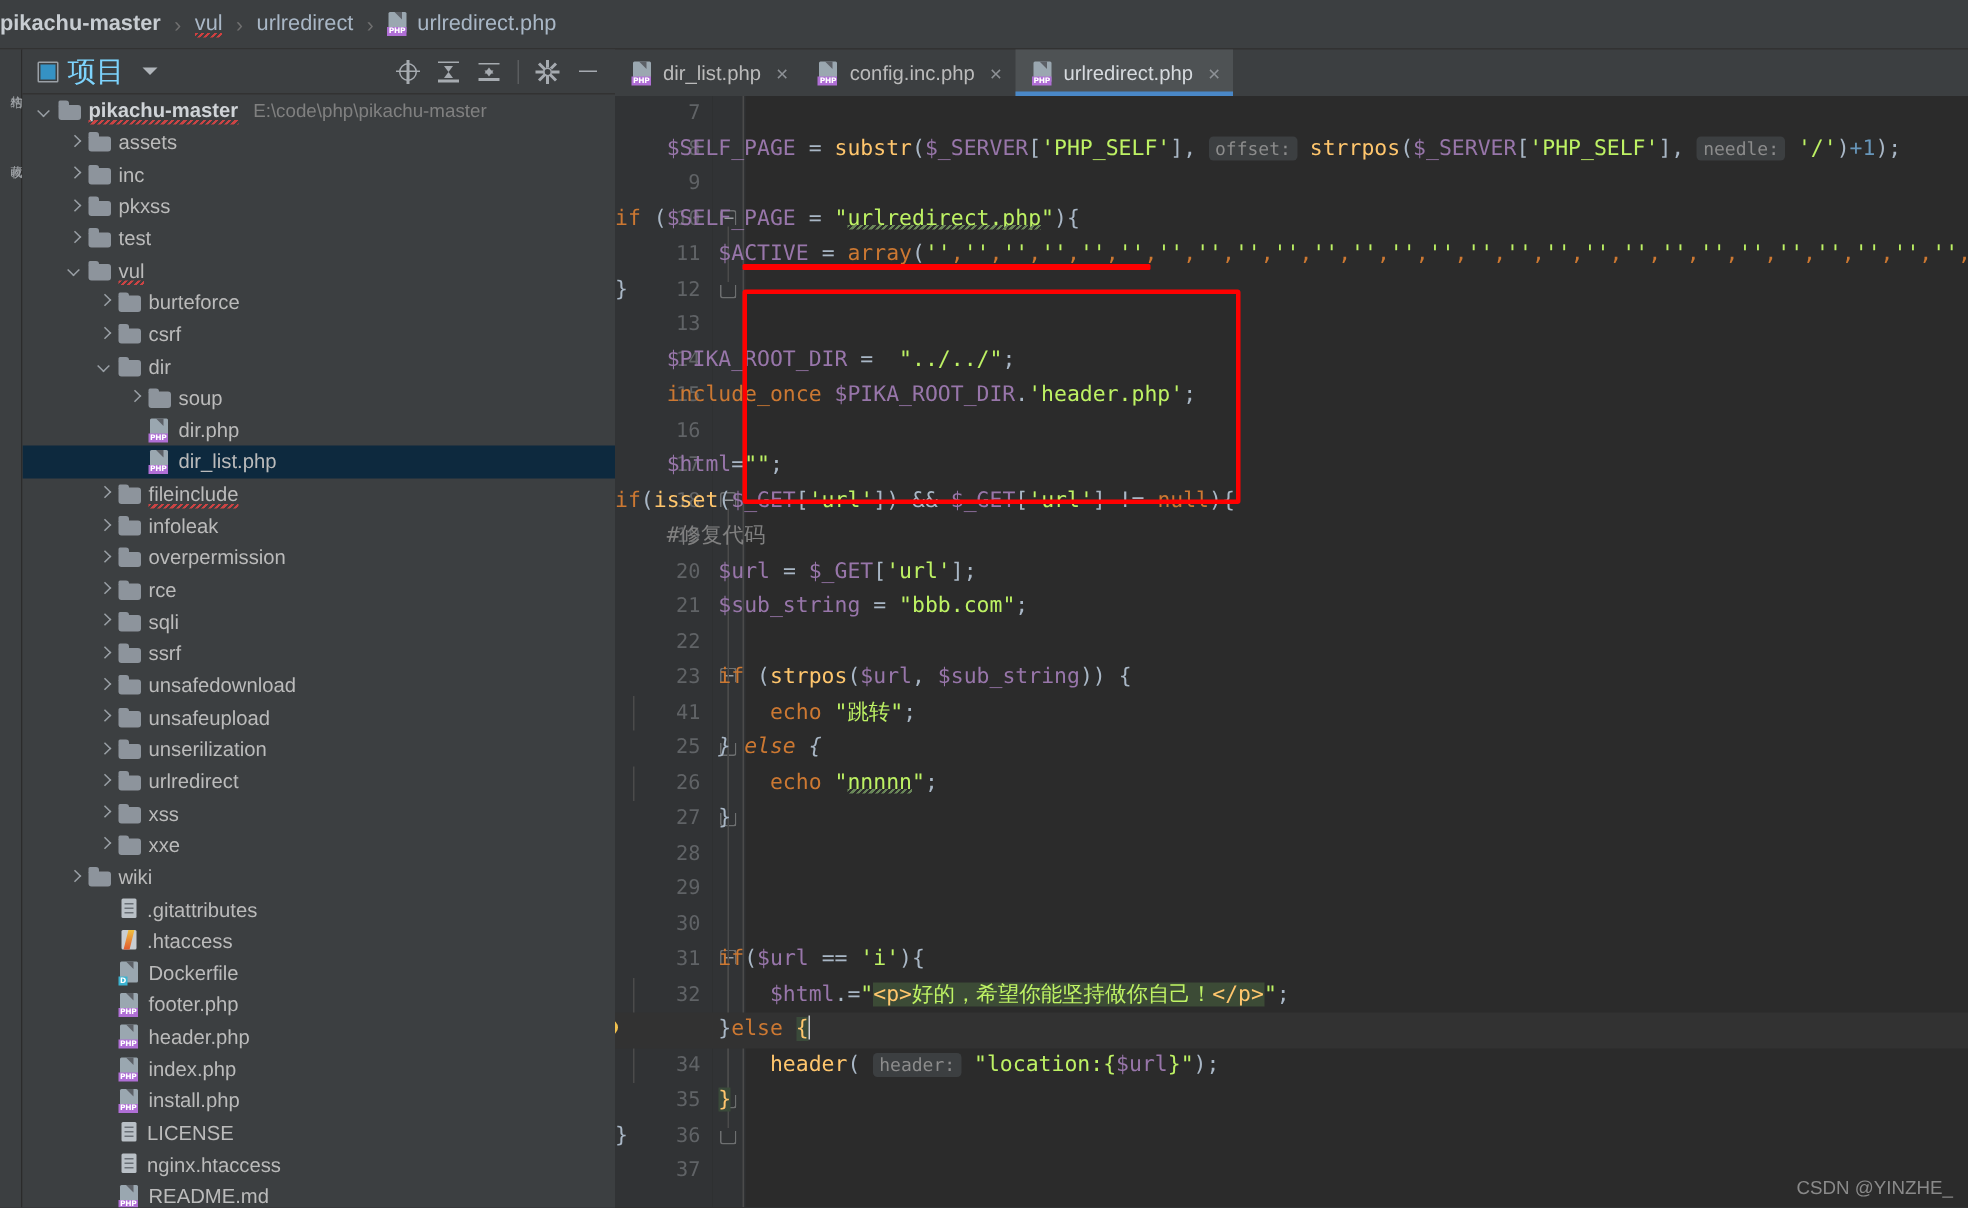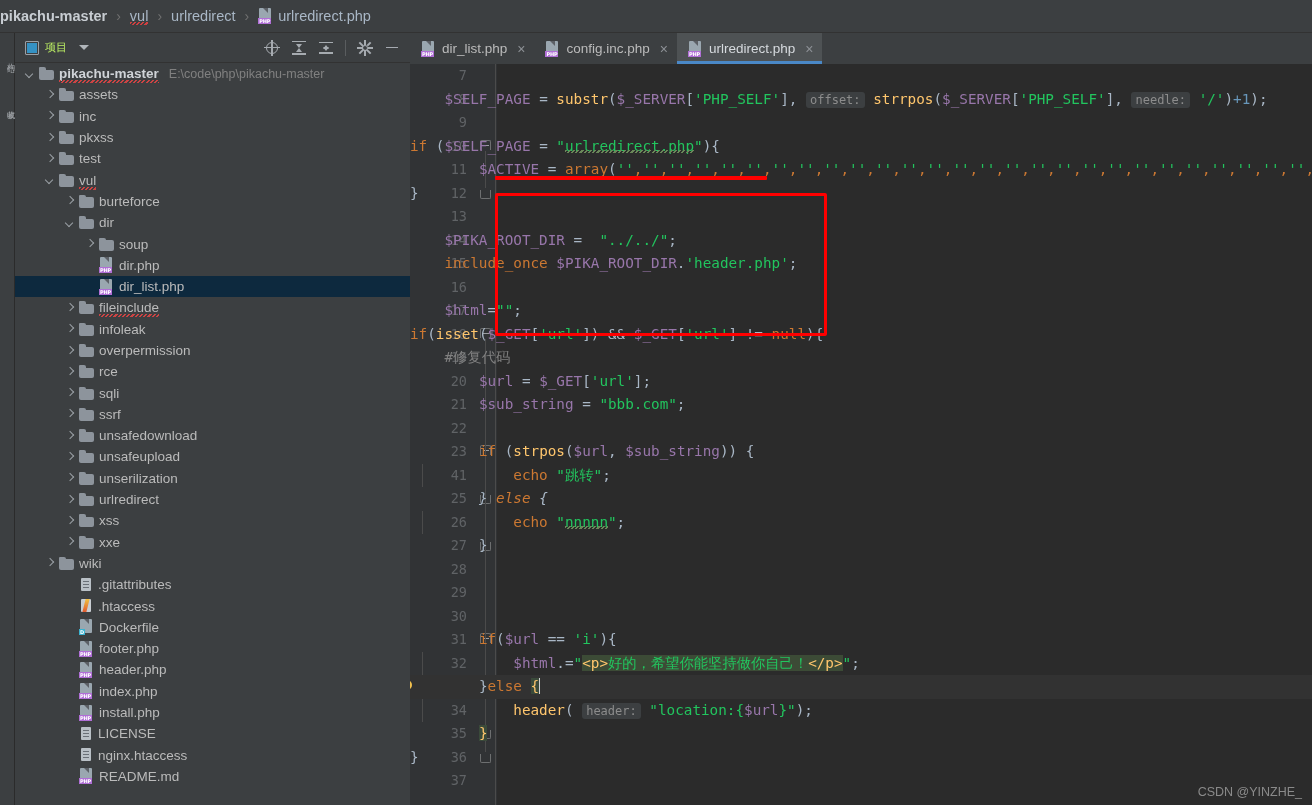--- a/index.html
+++ b/index.html
@@ -88,21 +88,21 @@
   }
   .proj-title-wrap { display: flex; align-items: center; gap: 6px; }
   .proj-win-ico {
     width: 14px; height: 14px; border: 1.5px solid #9aa0a6; border-radius: 1px;
     background: #3c3f41; position: relative;
   }
   .proj-win-ico::after {
     content:""; position:absolute; left:1px; top:1px; right:1px; bottom:1px;
     background:#3592c4;
   }
-  .proj-title { color: #bef264; font-size: 11px; font-family: Liberation Serif, serif; }
+  .proj-title { color: #7dd3fc; font-size: 19px; font-family: Liberation Serif, serif; }
   .caret-down {
     width: 0; height: 0; border-left: 5px solid transparent;
     border-right: 5px solid transparent; border-top: 5px solid #b0b5ba;
     margin-left: 6px;
   }
   .proj-actions { margin-left: auto; display: flex; align-items: center; gap: 11px; padding-right: 4px; }
   .act-ico { width: 16px; height: 16px; position: relative; opacity: .88; }
   .ico-locate .ring { position:absolute; left:2px; top:2px; width:12px; height:12px;
       border:1.6px solid #b5bac0; border-radius:50%; }
   .ico-locate .h { position:absolute; left:0px; top:7.2px; width:16px; height:1.6px; background:#b5bac0;}
@@ -208,21 +208,21 @@
   .code {
     position: absolute; left: 0; top: 0; height: 23.5px; line-height: 23.5px;
     font-family: "DejaVu Sans Mono", monospace; font-size: 14.3px;
     white-space: pre; color: #a9b7c6;
   }
   .rowhl { background: #323232; }
 
   
   .k  { color: #cc7832; }           
   .v  { color: #9876aa; }           
-  .s  { color: #22c55e; }           
+  .s  { color: #bef264; }           
   .f  { color: #ffc66d; }           
   .n  { color: #6897bb; }           
   .p  { color: #a9b7c6; }           
   .c  { color: #808080; }           
   .hint {
     background: #3c3f41; color: #8c8c8c; font-size: 12px;
     border-radius: 3px; padding: 1px 4px; font-family: "DejaVu Sans Mono", monospace;
   }
   .strhl { background: #3c4b36; }
   .brhl  { background: #3a4a3a; color:#ffc66d; }
@@ -403,20 +403,28 @@
           </span>
           <span class="node-label sq">vul</span>
         </div>
         <div class="node" style="padding-left: 50px;">
           <span class="arrow right"></span>
           <span class="folder">
             <span class="tab"></span>
             <span class="body"></span>
           </span>
           <span class="node-label">burteforce</span>
+        </div>
+        <div class="node" style="padding-left: 50px;">
+          <span class="arrow right"></span>
+          <span class="folder">
+            <span class="tab"></span>
+            <span class="body"></span>
+          </span>
+          <span class="node-label">csrf</span>
         </div>
         <div class="node" style="padding-left: 50px;">
           <span class="arrow down"></span>
           <span class="folder">
             <span class="tab"></span>
             <span class="body"></span>
           </span>
           <span class="node-label">dir</span>
         </div>
         <div class="node" style="padding-left: 70px;">

